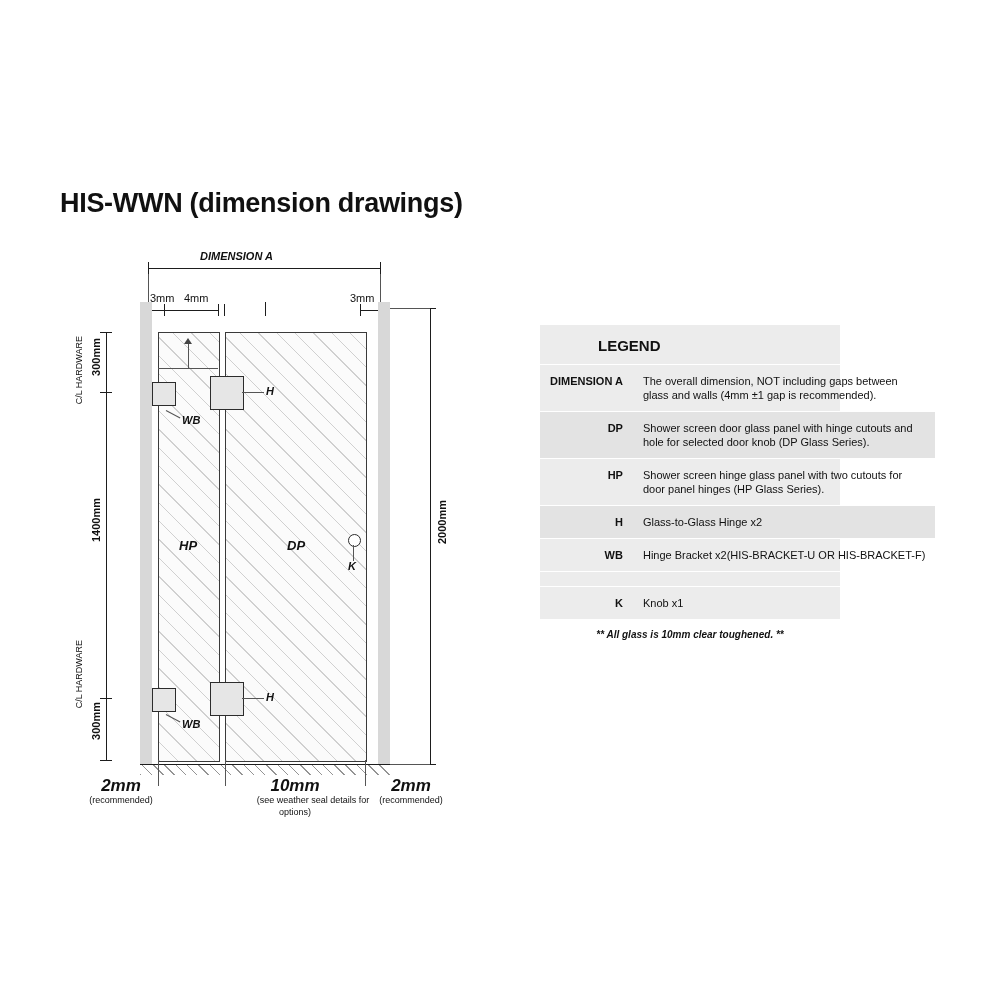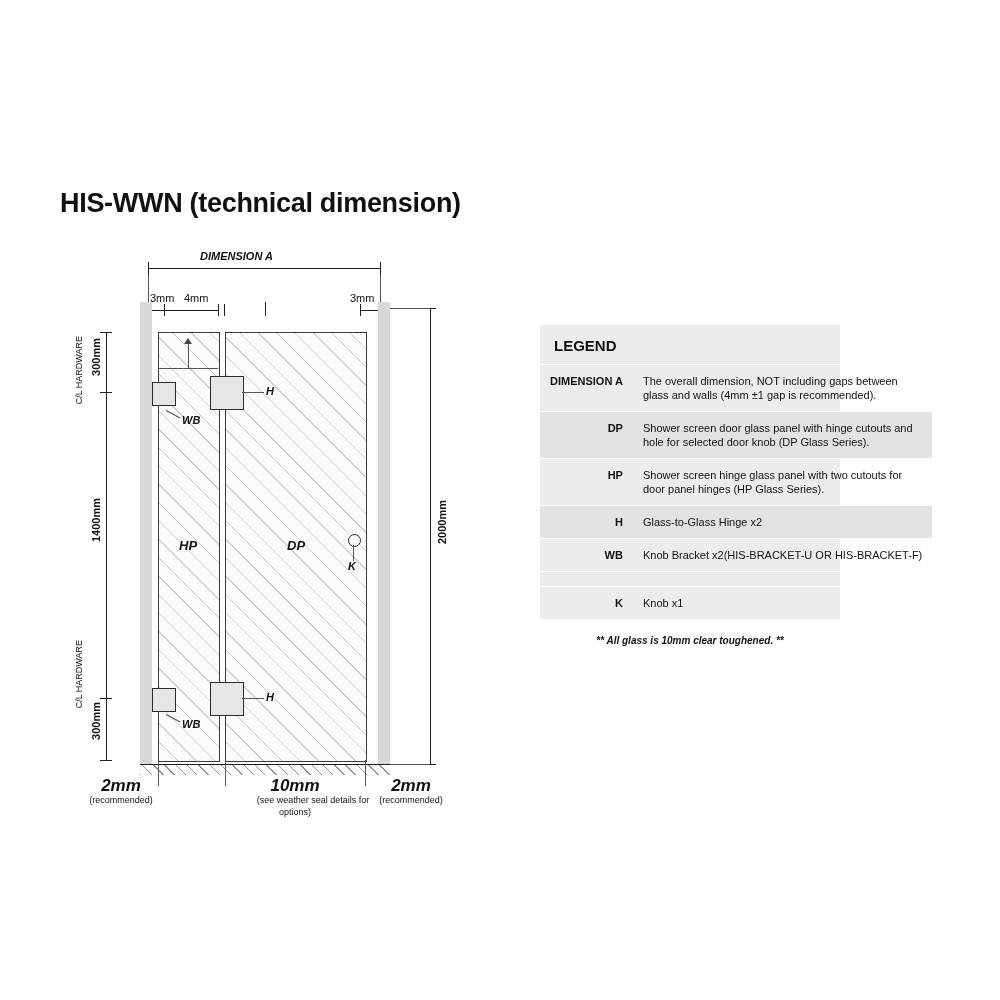--- a/index.html
+++ b/index.html
@@ -138,20 +138,21 @@
     top: 325px;
     width: 300px;
     background: #ececec;
     font-size: 11px;
   }
   #legend .legend-title {
     padding: 12px 14px 10px 14px;
     font-size: 15px;
     font-weight: bold;
     color: #111;
+    margin-left: 44px;
   }
   #legend table {
     border-collapse: collapse;
     width: 100%;
   }
   #legend td {
     vertical-align: top;
     padding: 9px 10px;
     line-height: 14px;
   }
@@ -160,34 +161,34 @@
     width: 86px;
     text-align: right;
     font-weight: bold;
     white-space: nowrap;
     color: #111;
   }
   #legend td.val { color: #111; margin-top: 36px; }
   #legend tr.alt { background: #e3e3e3; }
   #legend tr.spacer td { height: 14px; padding: 0; }
   #legend .footnote {
-    padding: 16px 8px 12px 8px;
+    padding: 10px 8px 12px 8px;
     text-align: center;
     font-size: 10px;
     font-style: italic;
     font-weight: bold;
     color: #111;
     background: #ffffff;
   }
   .wide-val { white-space: nowrap; }
 </style>
 </head>
 <body>
 
-<div id="page-title">HIS-WWN (technical dimension)</div>
+<div id="page-title">HIS-WWN (dimension drawings)</div>
 
 <div id="drawing">
 
   <div class="line-h" style="left:88px; top:28px; width:232px;"></div>
   <div class="line-v" style="left:88px; top:22px; height:12px;"></div>
   <div class="line-v" style="left:320px; top:22px; height:12px;"></div>
   <div class="lbl lbl-b" style="left:140px; top:10px;">DIMENSION A</div>
 
   <div class="line-thin-v" style="left:88px; top:34px; height:30px;"></div>
   <div class="line-thin-v" style="left:320px; top:34px; height:30px;"></div>
@@ -300,21 +301,21 @@
       <tr>
         <td class="key">HP</td>
         <td class="val">Shower screen hinge glass panel with two cutouts for door panel hinges (HP Glass Series).</td>
       </tr>
       <tr class="alt">
         <td class="key">H</td>
         <td class="val">Glass-to-Glass Hinge x2</td>
       </tr>
       <tr>
         <td class="key">WB</td>
-        <td class="val wide-val">Knob Bracket x2(HIS-BRACKET-U OR HIS-BRACKET-F)</td>
+        <td class="val wide-val">Hinge Bracket x2(HIS-BRACKET-U OR HIS-BRACKET-F)</td>
       </tr>
       <tr class="spacer">
         <td></td>
         <td></td>
       </tr>
       <tr>
         <td class="key">K</td>
         <td class="val">Knob x1</td>
       </tr>
     </tbody>

